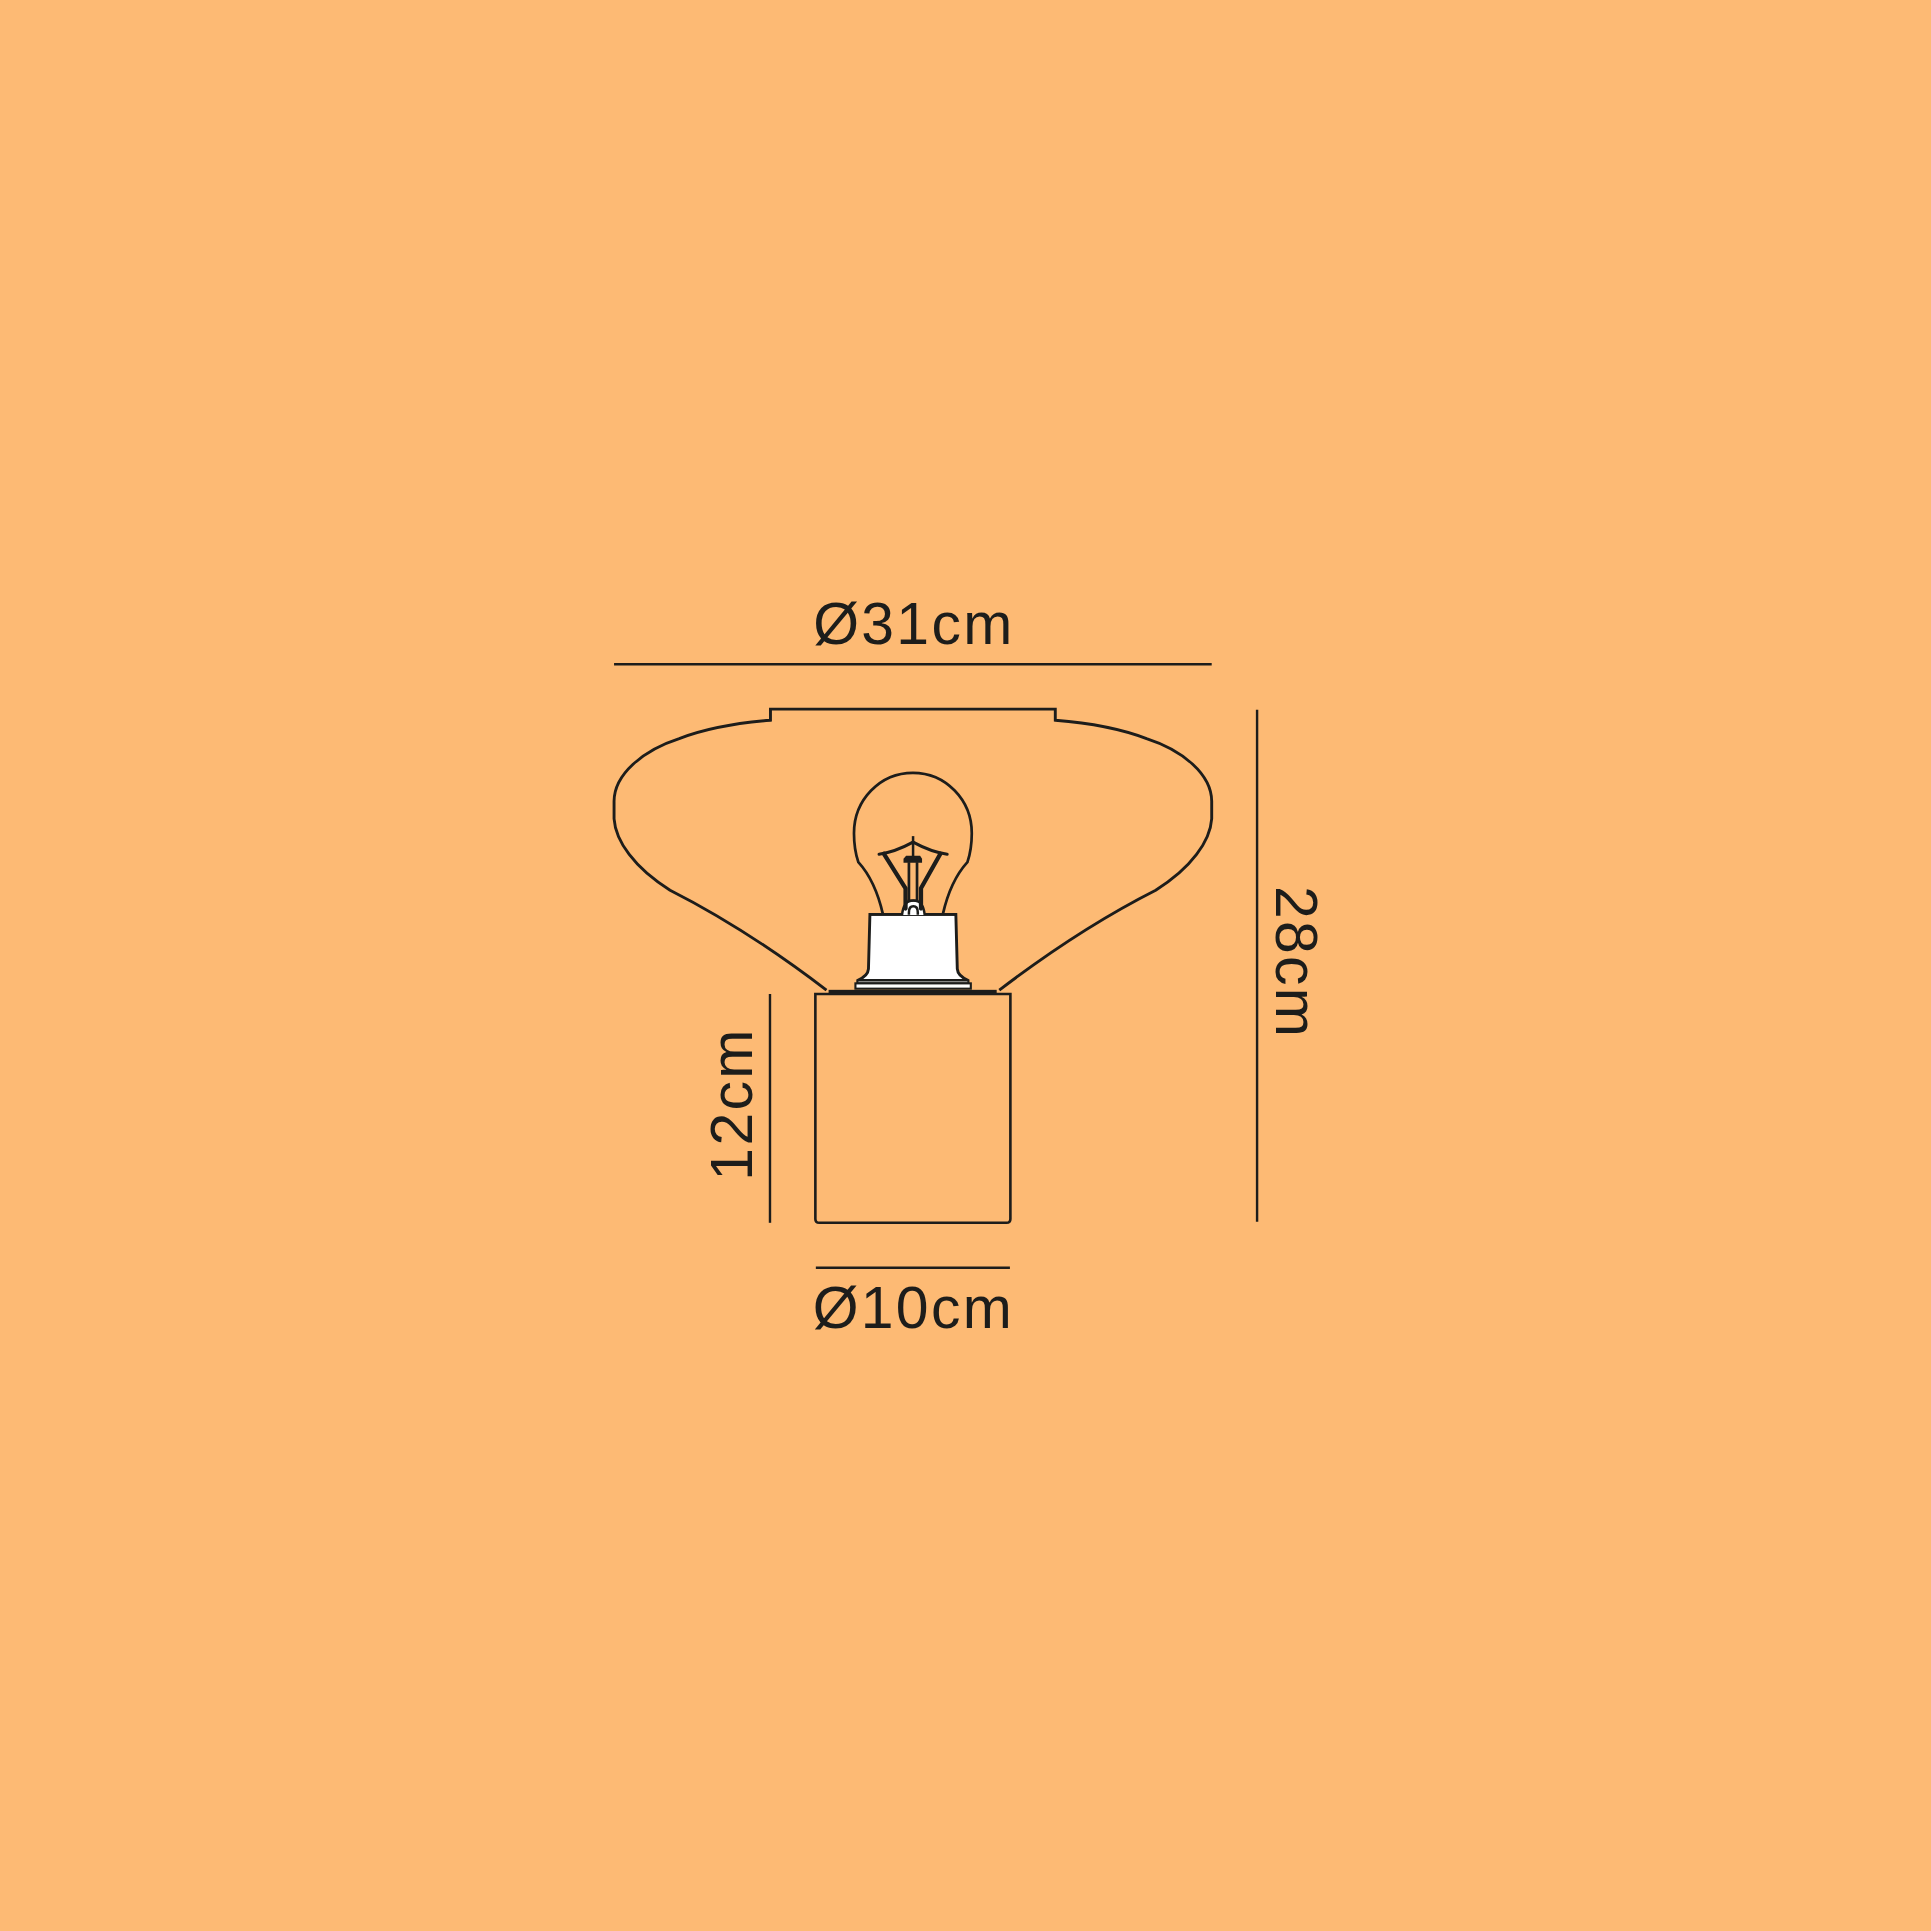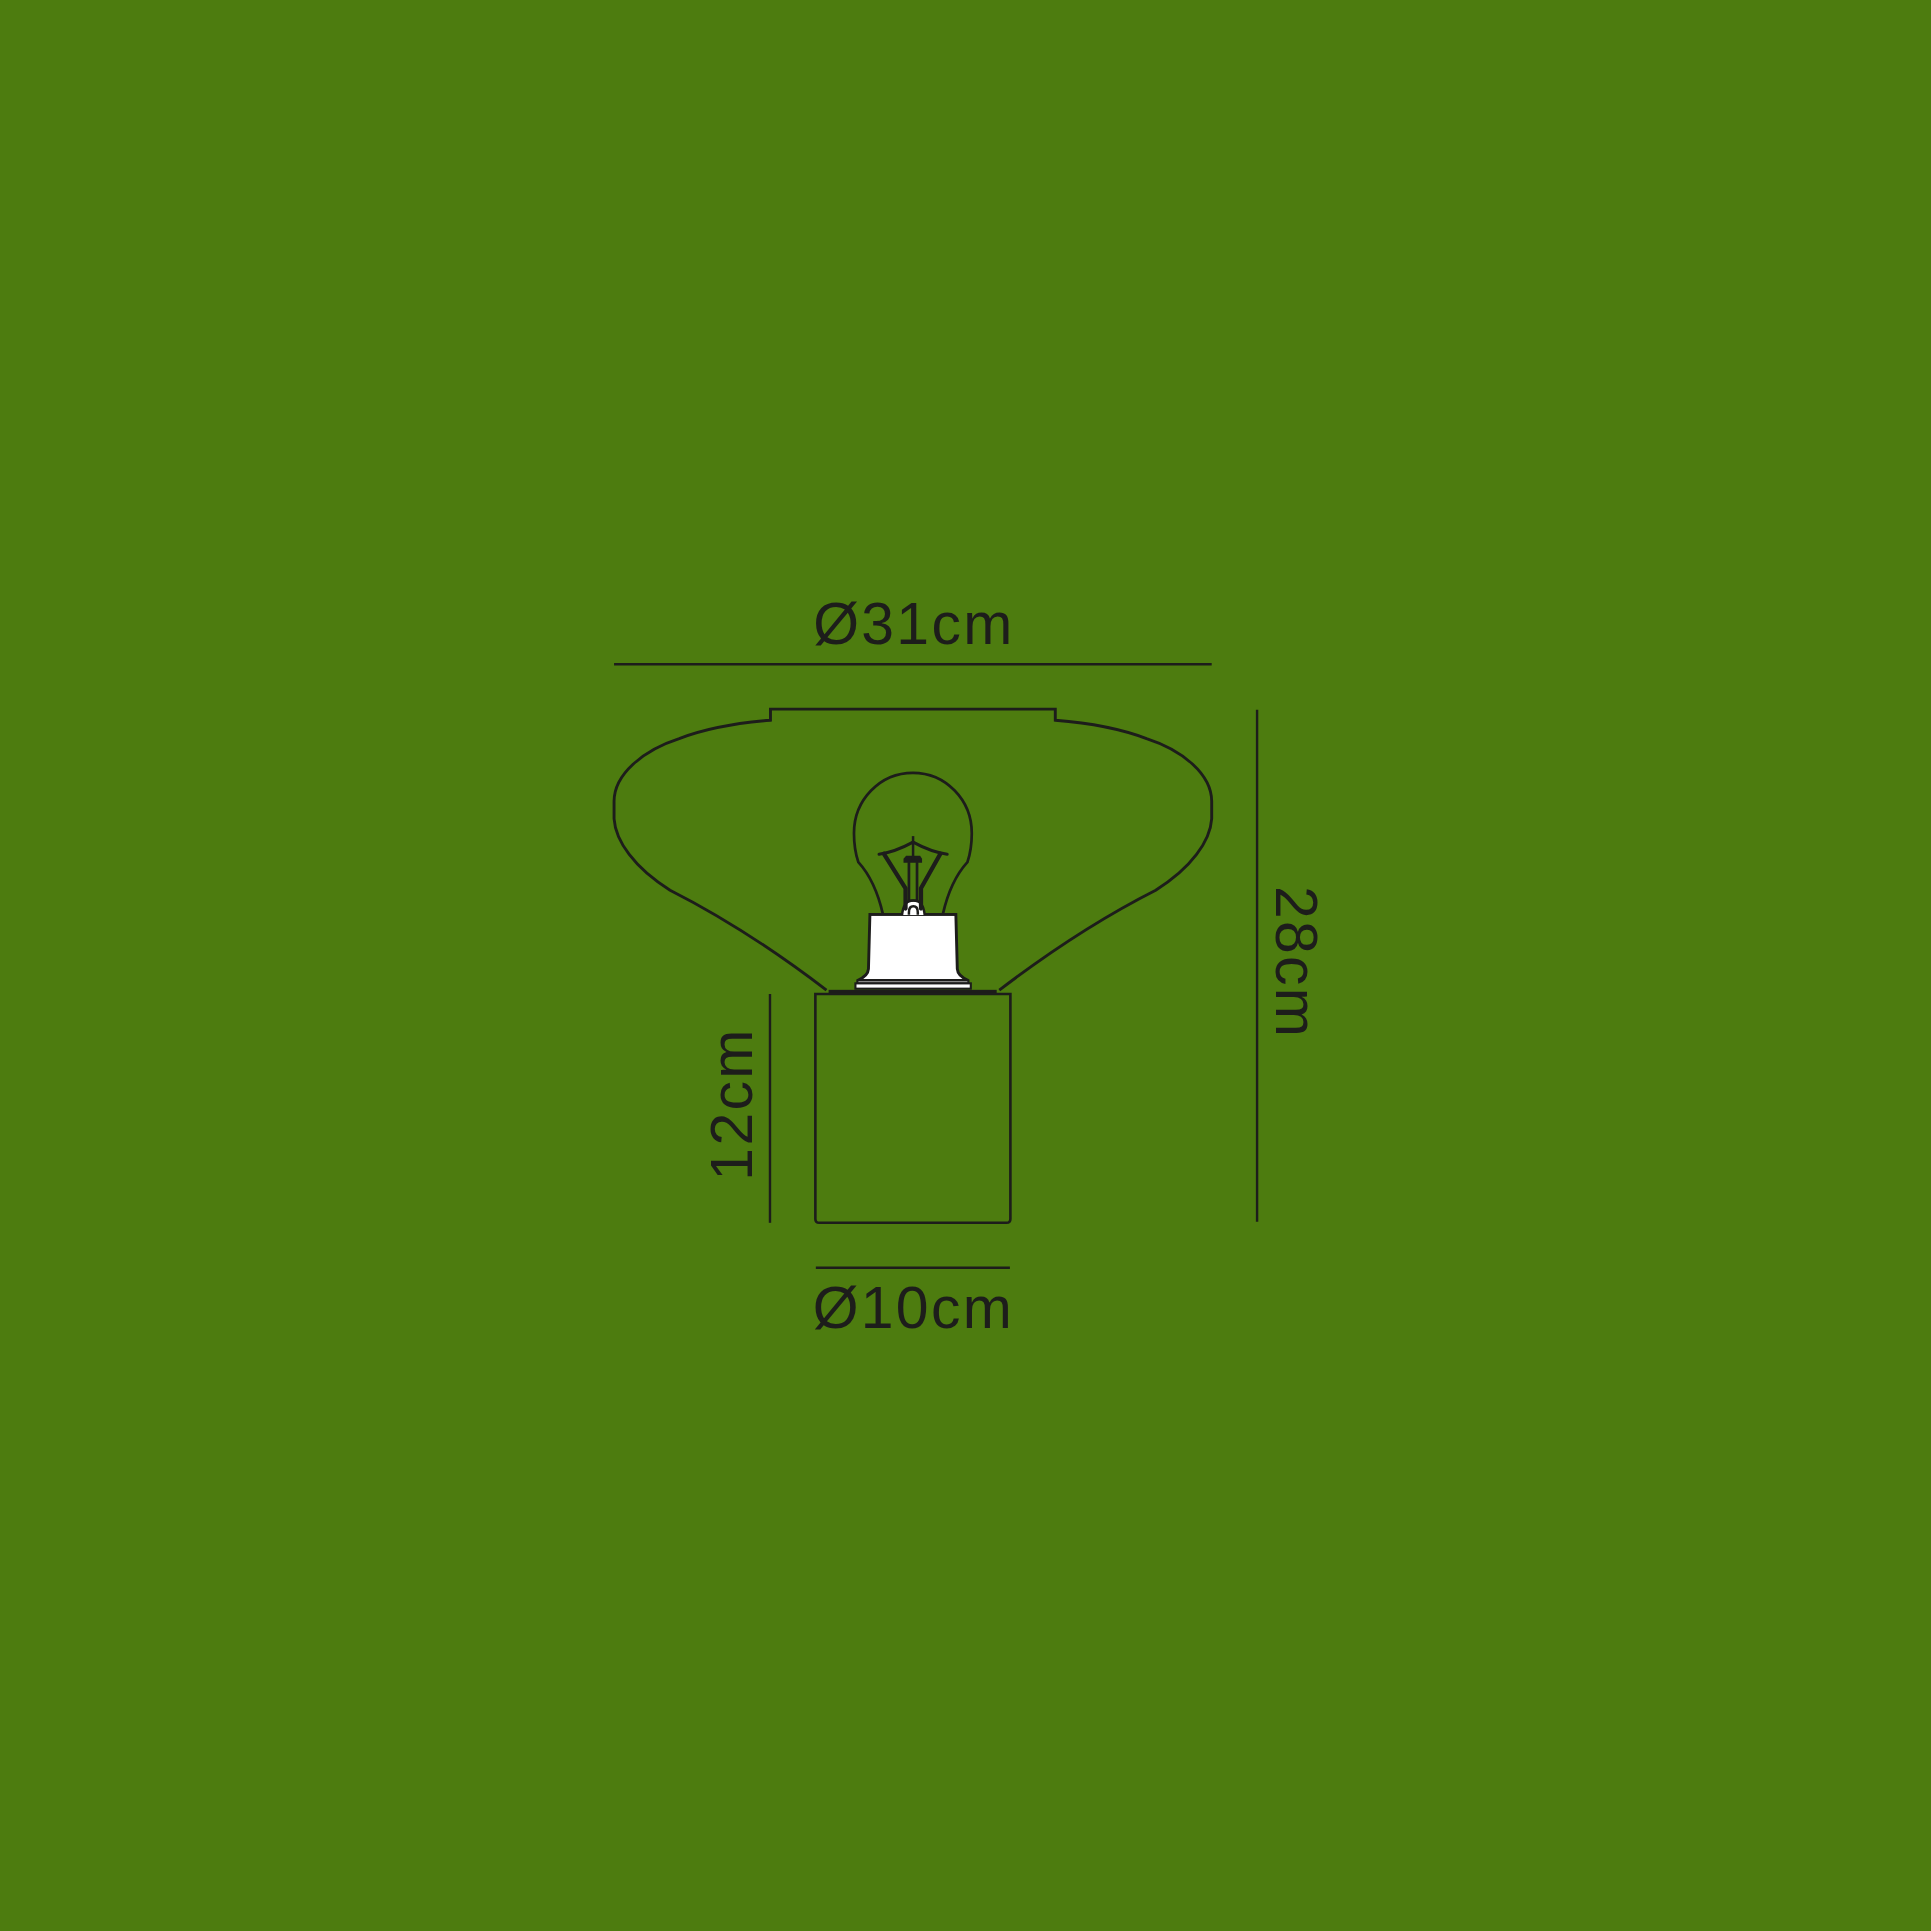--- a/index.html
+++ b/index.html
@@ -1,16 +1,16 @@
 <!DOCTYPE html>
 <html><head>
 <meta charset="utf-8">
 <style>
   html,body{margin:0;padding:0;background:#ffffff;}
-  .page{width:1931px;height:1931px;position:relative;background:#4d7c0f;}
+  .page{width:1931px;height:1931px;position:relative;background:#fdba74;}
   svg{display:block;}
   text{font-family:"Liberation Sans",sans-serif;fill:#1d1d1b;font-size:61px;letter-spacing:2.4px;}
 </style>
 </head>
 <body>
 
 <div class="page">
 <svg width="1931" height="1931" viewBox="0 0 2000 2000">
 
   <text x="946.5" y="667" text-anchor="middle">Ø31cm</text>

